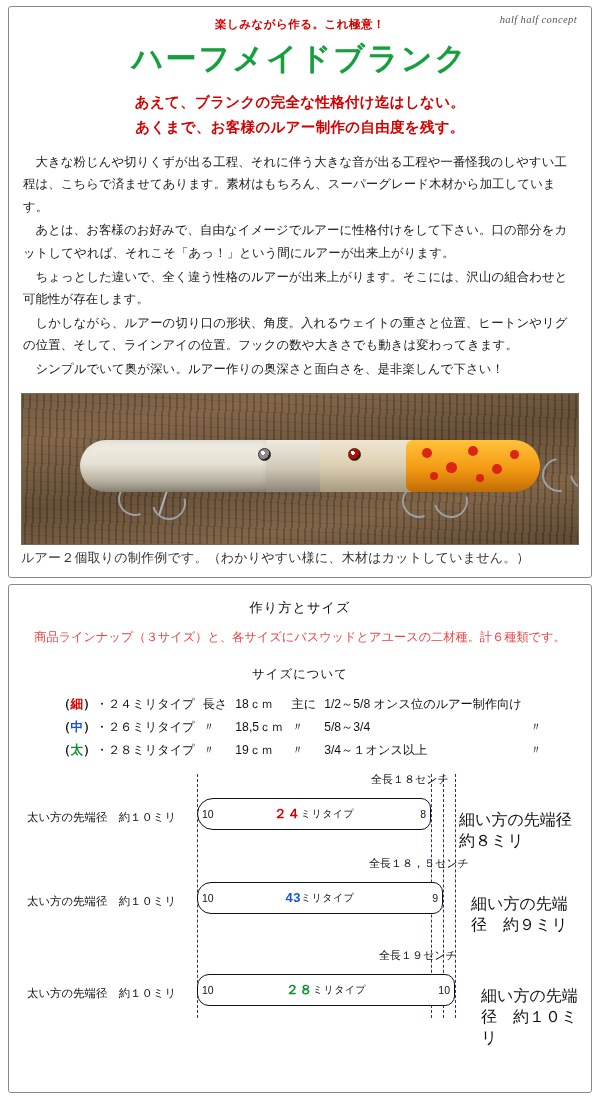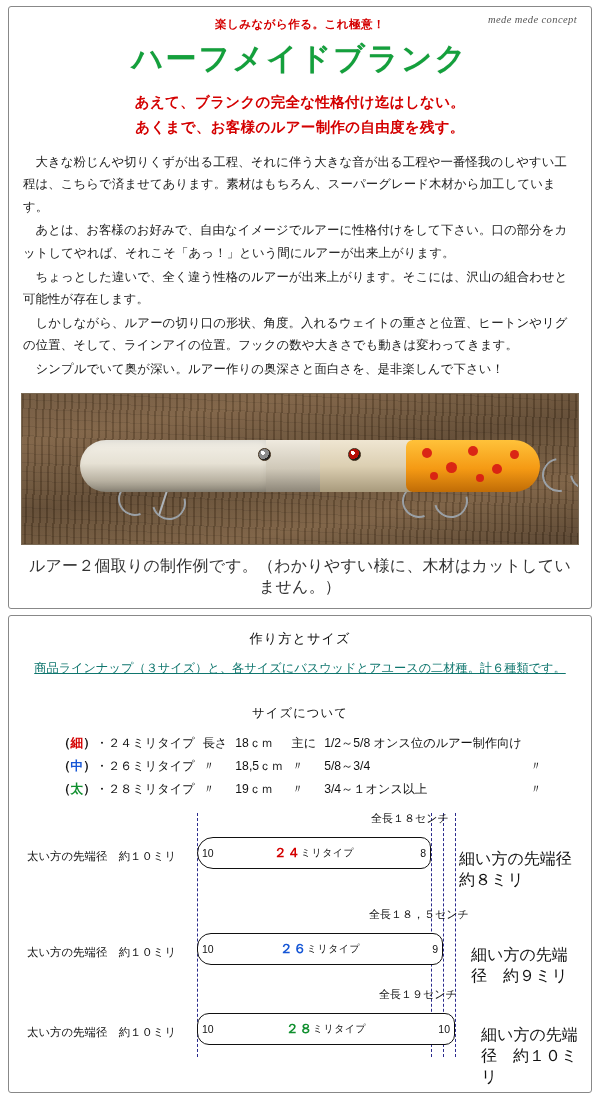--- a/index.html
+++ b/index.html
@@ -151,24 +151,23 @@
     border-radius: 50%;
     width: 34px; height: 34px;
     border-top-color: transparent;
     border-right-color: transparent;
   }
   .hook-wire {
     position: absolute;
     width: 2px; background: #aeb4ba;
   }
   .caption {
-    text-align: center;
-    font-size: 16px;
+    font-size: 13px;
     color: #333;
-    margin-top: 11px;
+    margin-top: 4px;
     letter-spacing: .2px;
   }
   
   .panel-bottom {
     padding: 10px 10px 8px 10px;
     flex: 1;
     position: relative;
   }
   .ghost-title {
     position: absolute;
@@ -184,23 +183,22 @@
     text-align: center;
     font-size: 13.2px;
     color: #111;
     letter-spacing: 1px;
     margin: 4px 0 12px 0;
     position: relative;
   }
   .lineup {
     text-align: center;
     font-size: 12.2px;
-    color: #0f766e;
-    margin-bottom: 28px;
-    text-decoration: underline;
+    color: #ef4444;
+    margin-bottom: 20px;
   }
   .size-head {
     text-align: center;
     font-size: 12.4px;
     color: #111;
     margin-bottom: 10px;
     letter-spacing: 1px;
   }
   table.sizes {
     border-collapse: collapse;
@@ -241,21 +239,21 @@
   .dash-l { left: 178px; }
   .dash-r1 { left: 412px; }
   .dash-r2 { left: 424px; }
   .dash-r3 { left: 436px; }
   .row {
     position: absolute;
     left: 0; right: 0;
     height: 78px;
   }
   .row1 { top: 0; }
-  .row2 { top: 96px; }
+  .row2 { top: 84px; }
   .row3 { top: 176px; }
   .len-label {
     position: absolute;
     top: 2px;
     font-size: 11px;
     color: #111;
   }
   .left-label {
     position: absolute;
     left: 8px; top: 40px;
@@ -304,21 +302,21 @@
   .lbl-28 { color: #0f8f2e; }
   .unit { font-size: 10px; color: #111; font-weight: normal; }
 </style>
 </head>
 <body>
 
 <div class="page">
 
   <section class="panel panel-top">
 
-    <div class="brandmark">mede mede concept</div>
+    <div class="brandmark">half half concept</div>
 
     <div class="kicker">楽しみながら作る。これ極意！</div>
 
     <h1 class="main-title">ハーフメイドブランク</h1>
 
     <div class="lead">
       <div>あえて、ブランクの完全な性格付け迄はしない。</div>
       <div>あくまで、お客様のルアー制作の自由度を残す。</div>
     </div>
 
@@ -430,21 +428,21 @@
         </div>
       </div>
 
       <div class="row row2">
         <div class="len-label" style="left:350px;">全長１８，５センチ</div>
         <div class="left-label">太い方の先端径　約１０ミリ</div>
         <div class="right-label" style="left:452px;">細い方の先端径　約９ミリ</div>
         <div class="blank" style="left:178px; width:246px; border-radius:14px 10px 10px 14px;">
           <span class="d-left">10</span>
           <div class="blank-inner">
-            <span class="lbl-26">２６</span>
+            <span class="lbl-26">43</span>
               <span class="unit lbl-26">ミリタイプ</span>
           </div>
           <span class="d-right">9</span>
         </div>
       </div>
 
       <div class="row row3">
         <div class="len-label" style="left:360px;">全長１９センチ</div>
         <div class="left-label">太い方の先端径　約１０ミリ</div>
         <div class="right-label" style="left:462px;">細い方の先端径　約１０ミリ</div>

